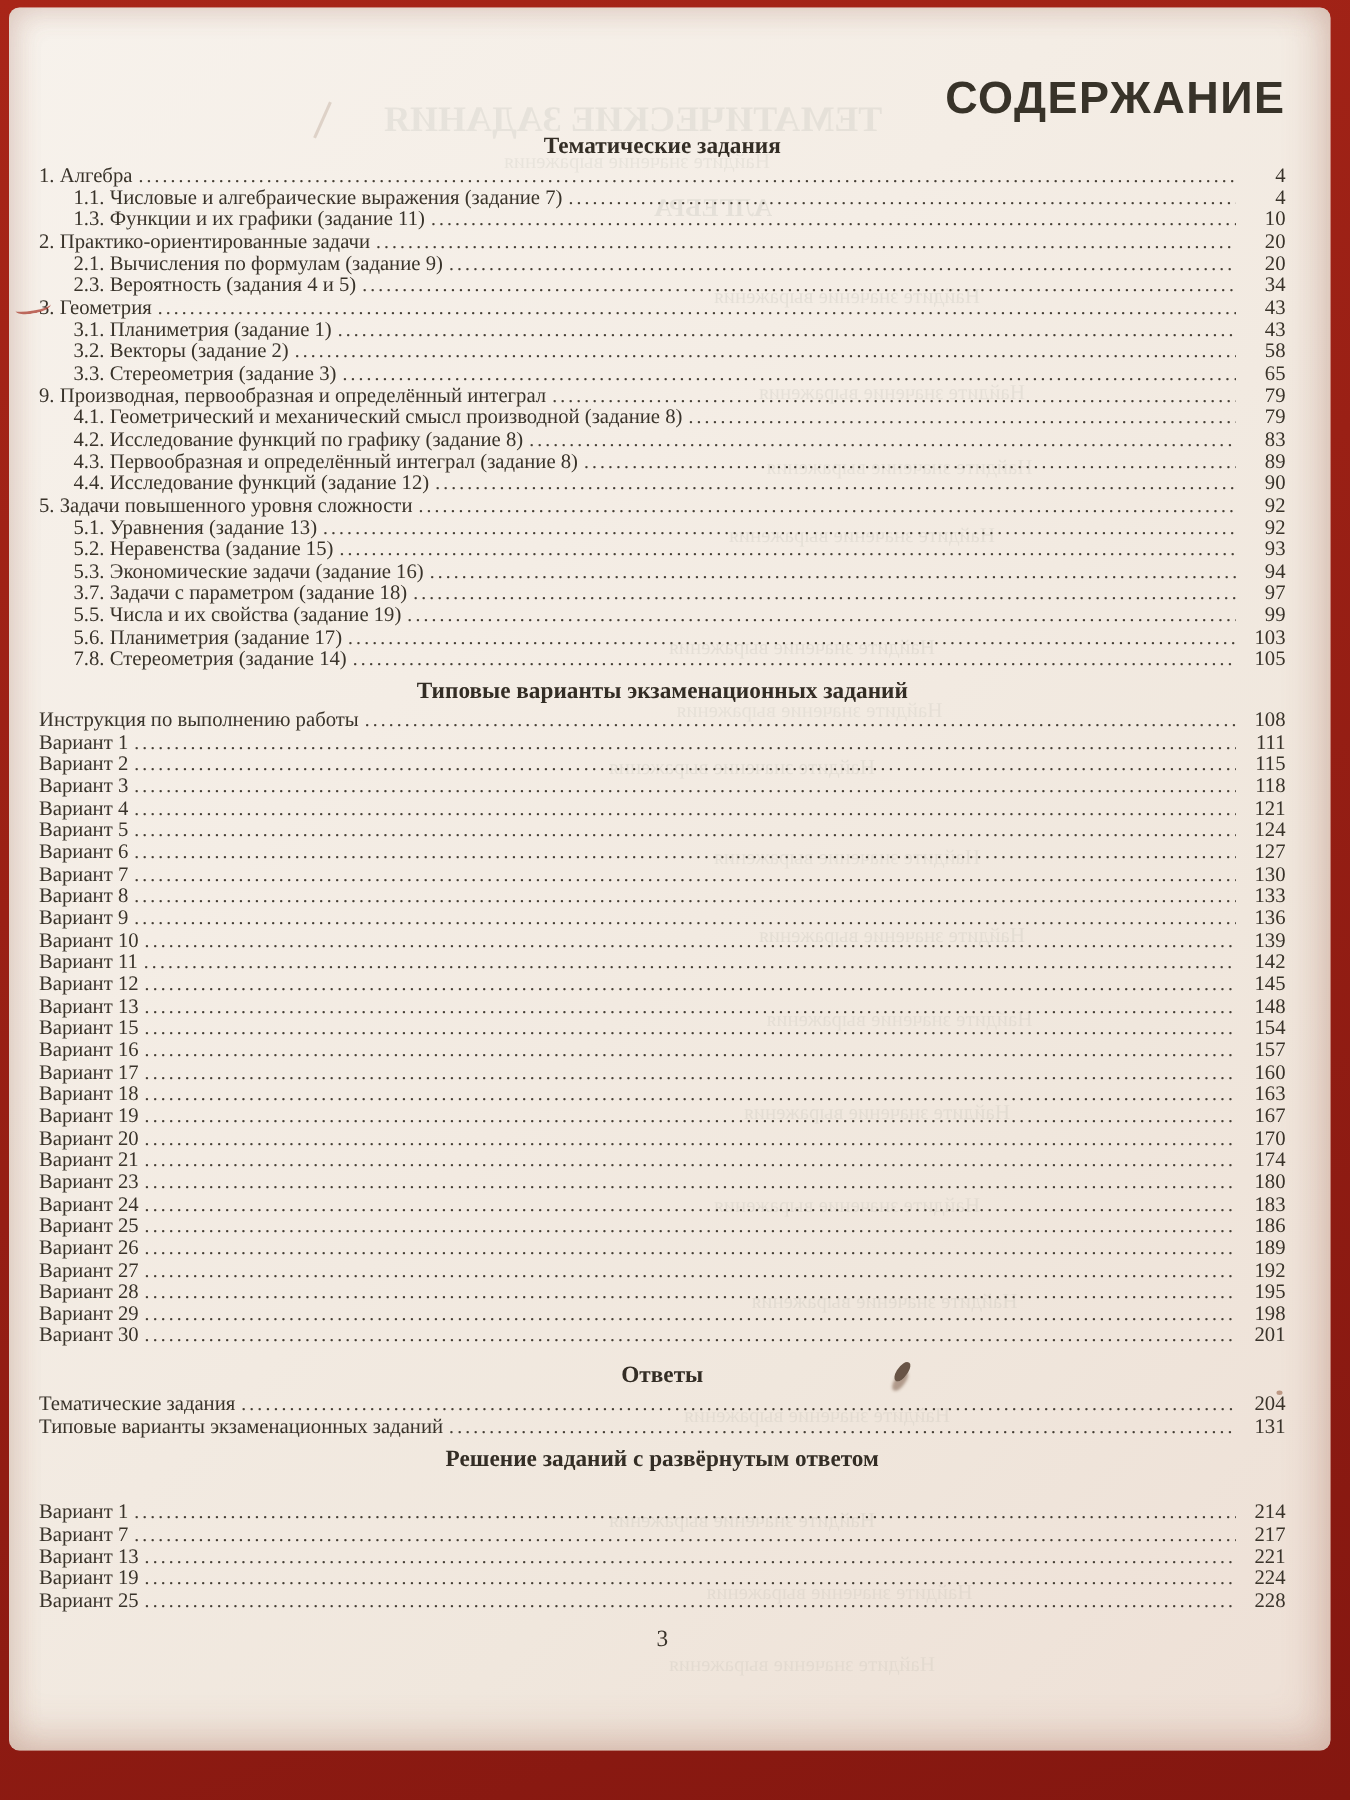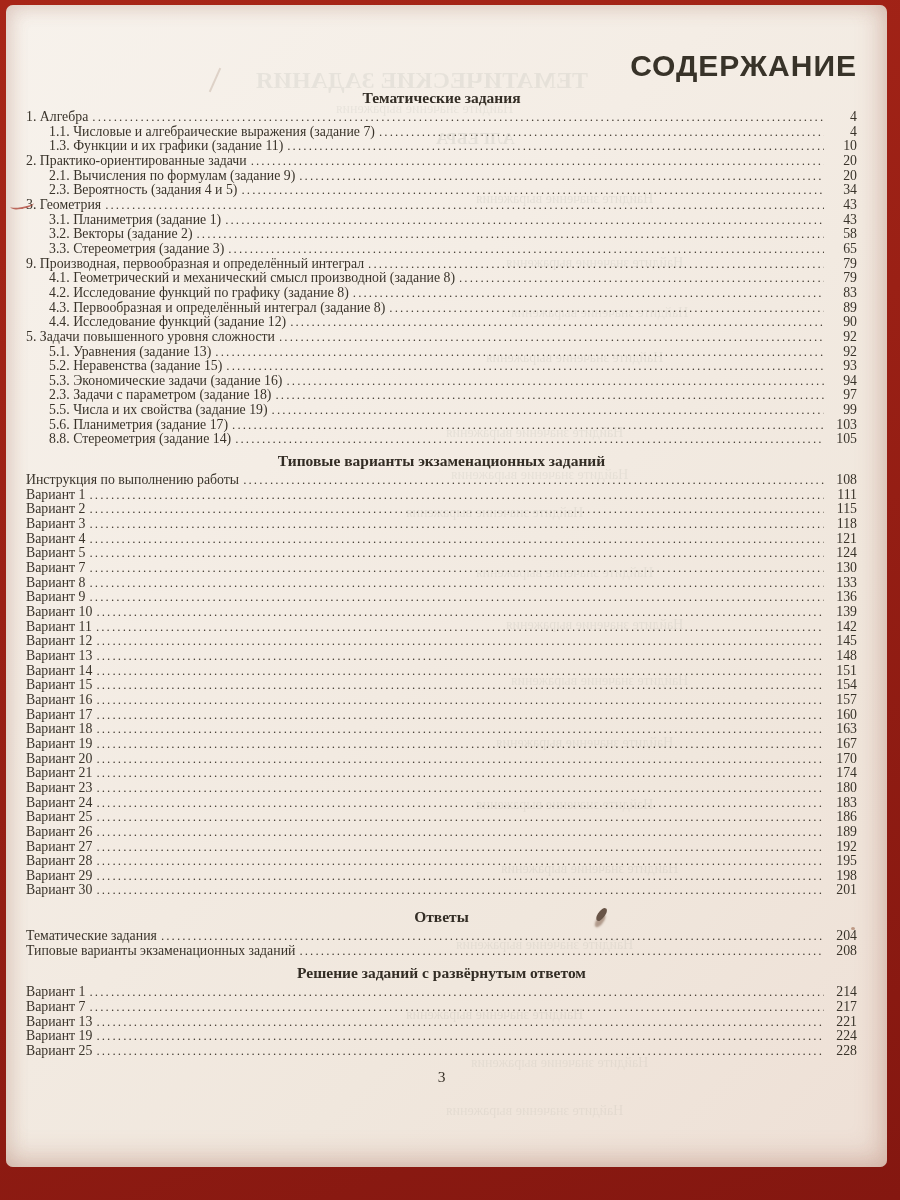--- a/index.html
+++ b/index.html
@@ -11,21 +11,21 @@
   .page::after{content:"";position:absolute;inset:0;border-radius:7px;pointer-events:none;
         box-shadow:inset 0 0 22px rgba(150,95,75,.18), inset -8px -12px 26px rgba(160,85,60,.18),
                    inset 6px 4px 18px rgba(180,130,110,.10);}
   .content{position:relative;padding:0 30px 0 20px;color:#342e26;}
   .title{margin-top:44px;text-align:right;font-family:"Liberation Sans",sans-serif;
          font-weight:bold;font-size:30px;line-height:34px;letter-spacing:1px;color:#383329;}
   .hd{text-align:center;font-weight:bold;font-size:15.5px;line-height:18px;color:#332d25;}
   .sec1 .hd{margin:6px 0 3px;}
   .sec2 .hd{margin:5px 0 3px;}
   .sec3 .hd{margin:10px 0 3px;text-align:center;}
-  .sec4 .hd{margin:6px 0 3px;}
+  .sec4 .hd{margin:6px 0 19px;}
   .row{display:flex;align-items:baseline;font-size:13.8px;line-height:14.65px;
        color:#39332a;white-space:nowrap;}
   .row .t{flex:0 0 auto;}
   .row.ind .t{padding-left:23px;font-family:Liberation Serif, serif;}
   .dots{flex:1 1 auto;overflow:hidden;margin:0 3px 0 4px;color:#453e34;}
   .dots::after{letter-spacing:2.1px;font-size:13px;
    content:"...................................................................................................................................................................................................................................................................................................................";}
   .pg{flex:0 0 auto;min-width:30px;text-align:right;color:#39332a;}
   .footer{margin-top:9px;text-align:center;font-size:15.5px;color:#39332a;}
   
@@ -163,36 +163,36 @@
     <span class="t">5.2. Неравенства (задание 15)</span>
     <span class="dots"></span>
     <span class="pg">93</span>
   </div>
           <div class="row ind">
     <span class="t">5.3. Экономические задачи (задание 16)</span>
     <span class="dots"></span>
     <span class="pg">94</span>
   </div>
           <div class="row ind">
-    <span class="t">2.3. Задачи с параметром (задание 18)</span>
+    <span class="t">3.7. Задачи с параметром (задание 18)</span>
     <span class="dots"></span>
     <span class="pg">97</span>
   </div>
           <div class="row ind">
     <span class="t">5.5. Числа и их свойства (задание 19)</span>
     <span class="dots"></span>
     <span class="pg">99</span>
   </div>
           <div class="row ind">
     <span class="t">5.6. Планиметрия (задание 17)</span>
     <span class="dots"></span>
     <span class="pg">103</span>
   </div>
           <div class="row ind">
-    <span class="t">8.8. Стереометрия (задание 14)</span>
+    <span class="t">7.8. Стереометрия (задание 14)</span>
     <span class="dots"></span>
     <span class="pg">105</span>
   </div>
         </div>
         <div class="sec2">
           <div class="hd">Типовые варианты экзаменационных заданий</div>
           <div class="row">
     <span class="t">Инструкция по выполнению работы</span>
     <span class="dots"></span>
     <span class="pg">108</span>
@@ -216,20 +216,25 @@
     <span class="t">Вариант 4</span>
     <span class="dots"></span>
     <span class="pg">121</span>
   </div>
           <div class="row">
     <span class="t">Вариант 5</span>
     <span class="dots"></span>
     <span class="pg">124</span>
   </div>
           <div class="row">
+    <span class="t">Вариант 6</span>
+    <span class="dots"></span>
+    <span class="pg">127</span>
+  </div>
+          <div class="row">
     <span class="t">Вариант 7</span>
     <span class="dots"></span>
     <span class="pg">130</span>
   </div>
           <div class="row">
     <span class="t">Вариант 8</span>
     <span class="dots"></span>
     <span class="pg">133</span>
   </div>
           <div class="row">
@@ -249,25 +254,20 @@
   </div>
           <div class="row">
     <span class="t">Вариант 12</span>
     <span class="dots"></span>
     <span class="pg">145</span>
   </div>
           <div class="row">
     <span class="t">Вариант 13</span>
     <span class="dots"></span>
     <span class="pg">148</span>
-  </div>
-          <div class="row">
-    <span class="t">Вариант 14</span>
-    <span class="dots"></span>
-    <span class="pg">151</span>
   </div>
           <div class="row">
     <span class="t">Вариант 15</span>
     <span class="dots"></span>
     <span class="pg">154</span>
   </div>
           <div class="row">
     <span class="t">Вариант 16</span>
     <span class="dots"></span>
     <span class="pg">157</span>
@@ -341,21 +341,21 @@
         <div class="sec3">
           <div class="hd">Ответы</div>
           <div class="row">
     <span class="t">Тематические задания</span>
     <span class="dots"></span>
     <span class="pg">204</span>
   </div>
           <div class="row">
     <span class="t">Типовые варианты экзаменационных заданий</span>
     <span class="dots"></span>
-    <span class="pg">208</span>
+    <span class="pg">131</span>
   </div>
         </div>
         <div class="sec4">
           <div class="hd">Решение заданий с развёрнутым ответом</div>
           <div class="row">
     <span class="t">Вариант 1</span>
     <span class="dots"></span>
     <span class="pg">214</span>
   </div>
           <div class="row">

